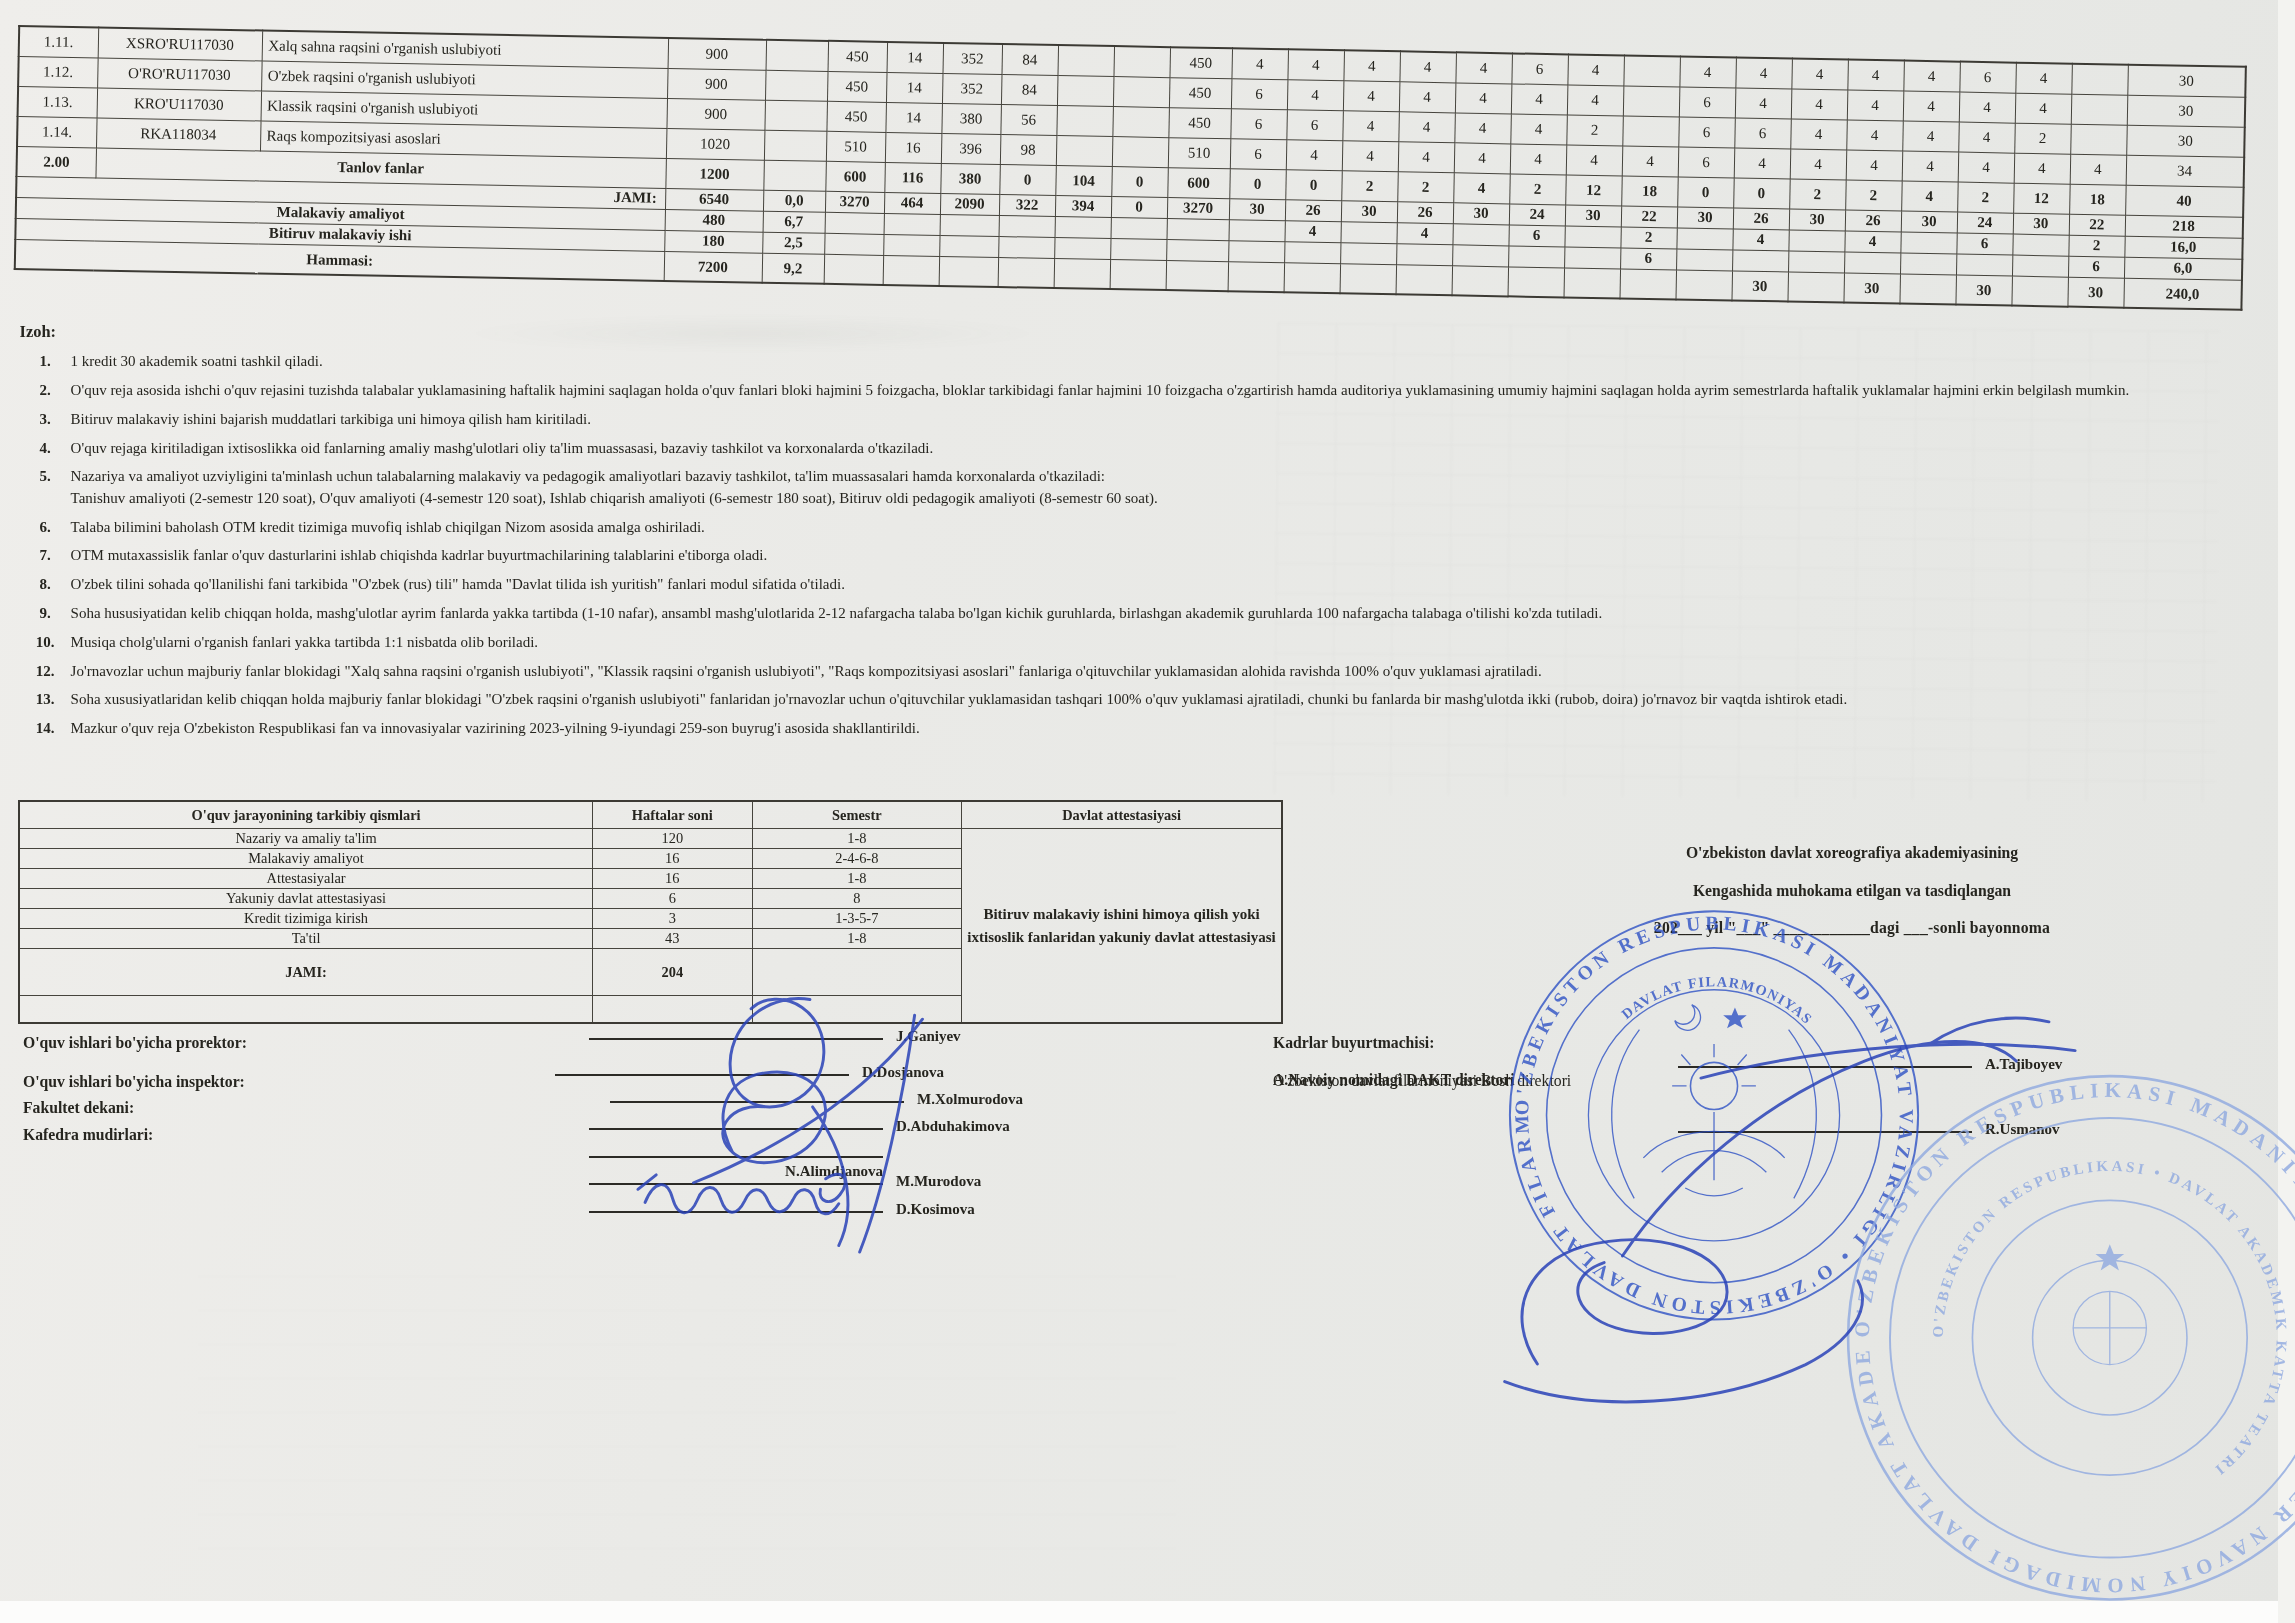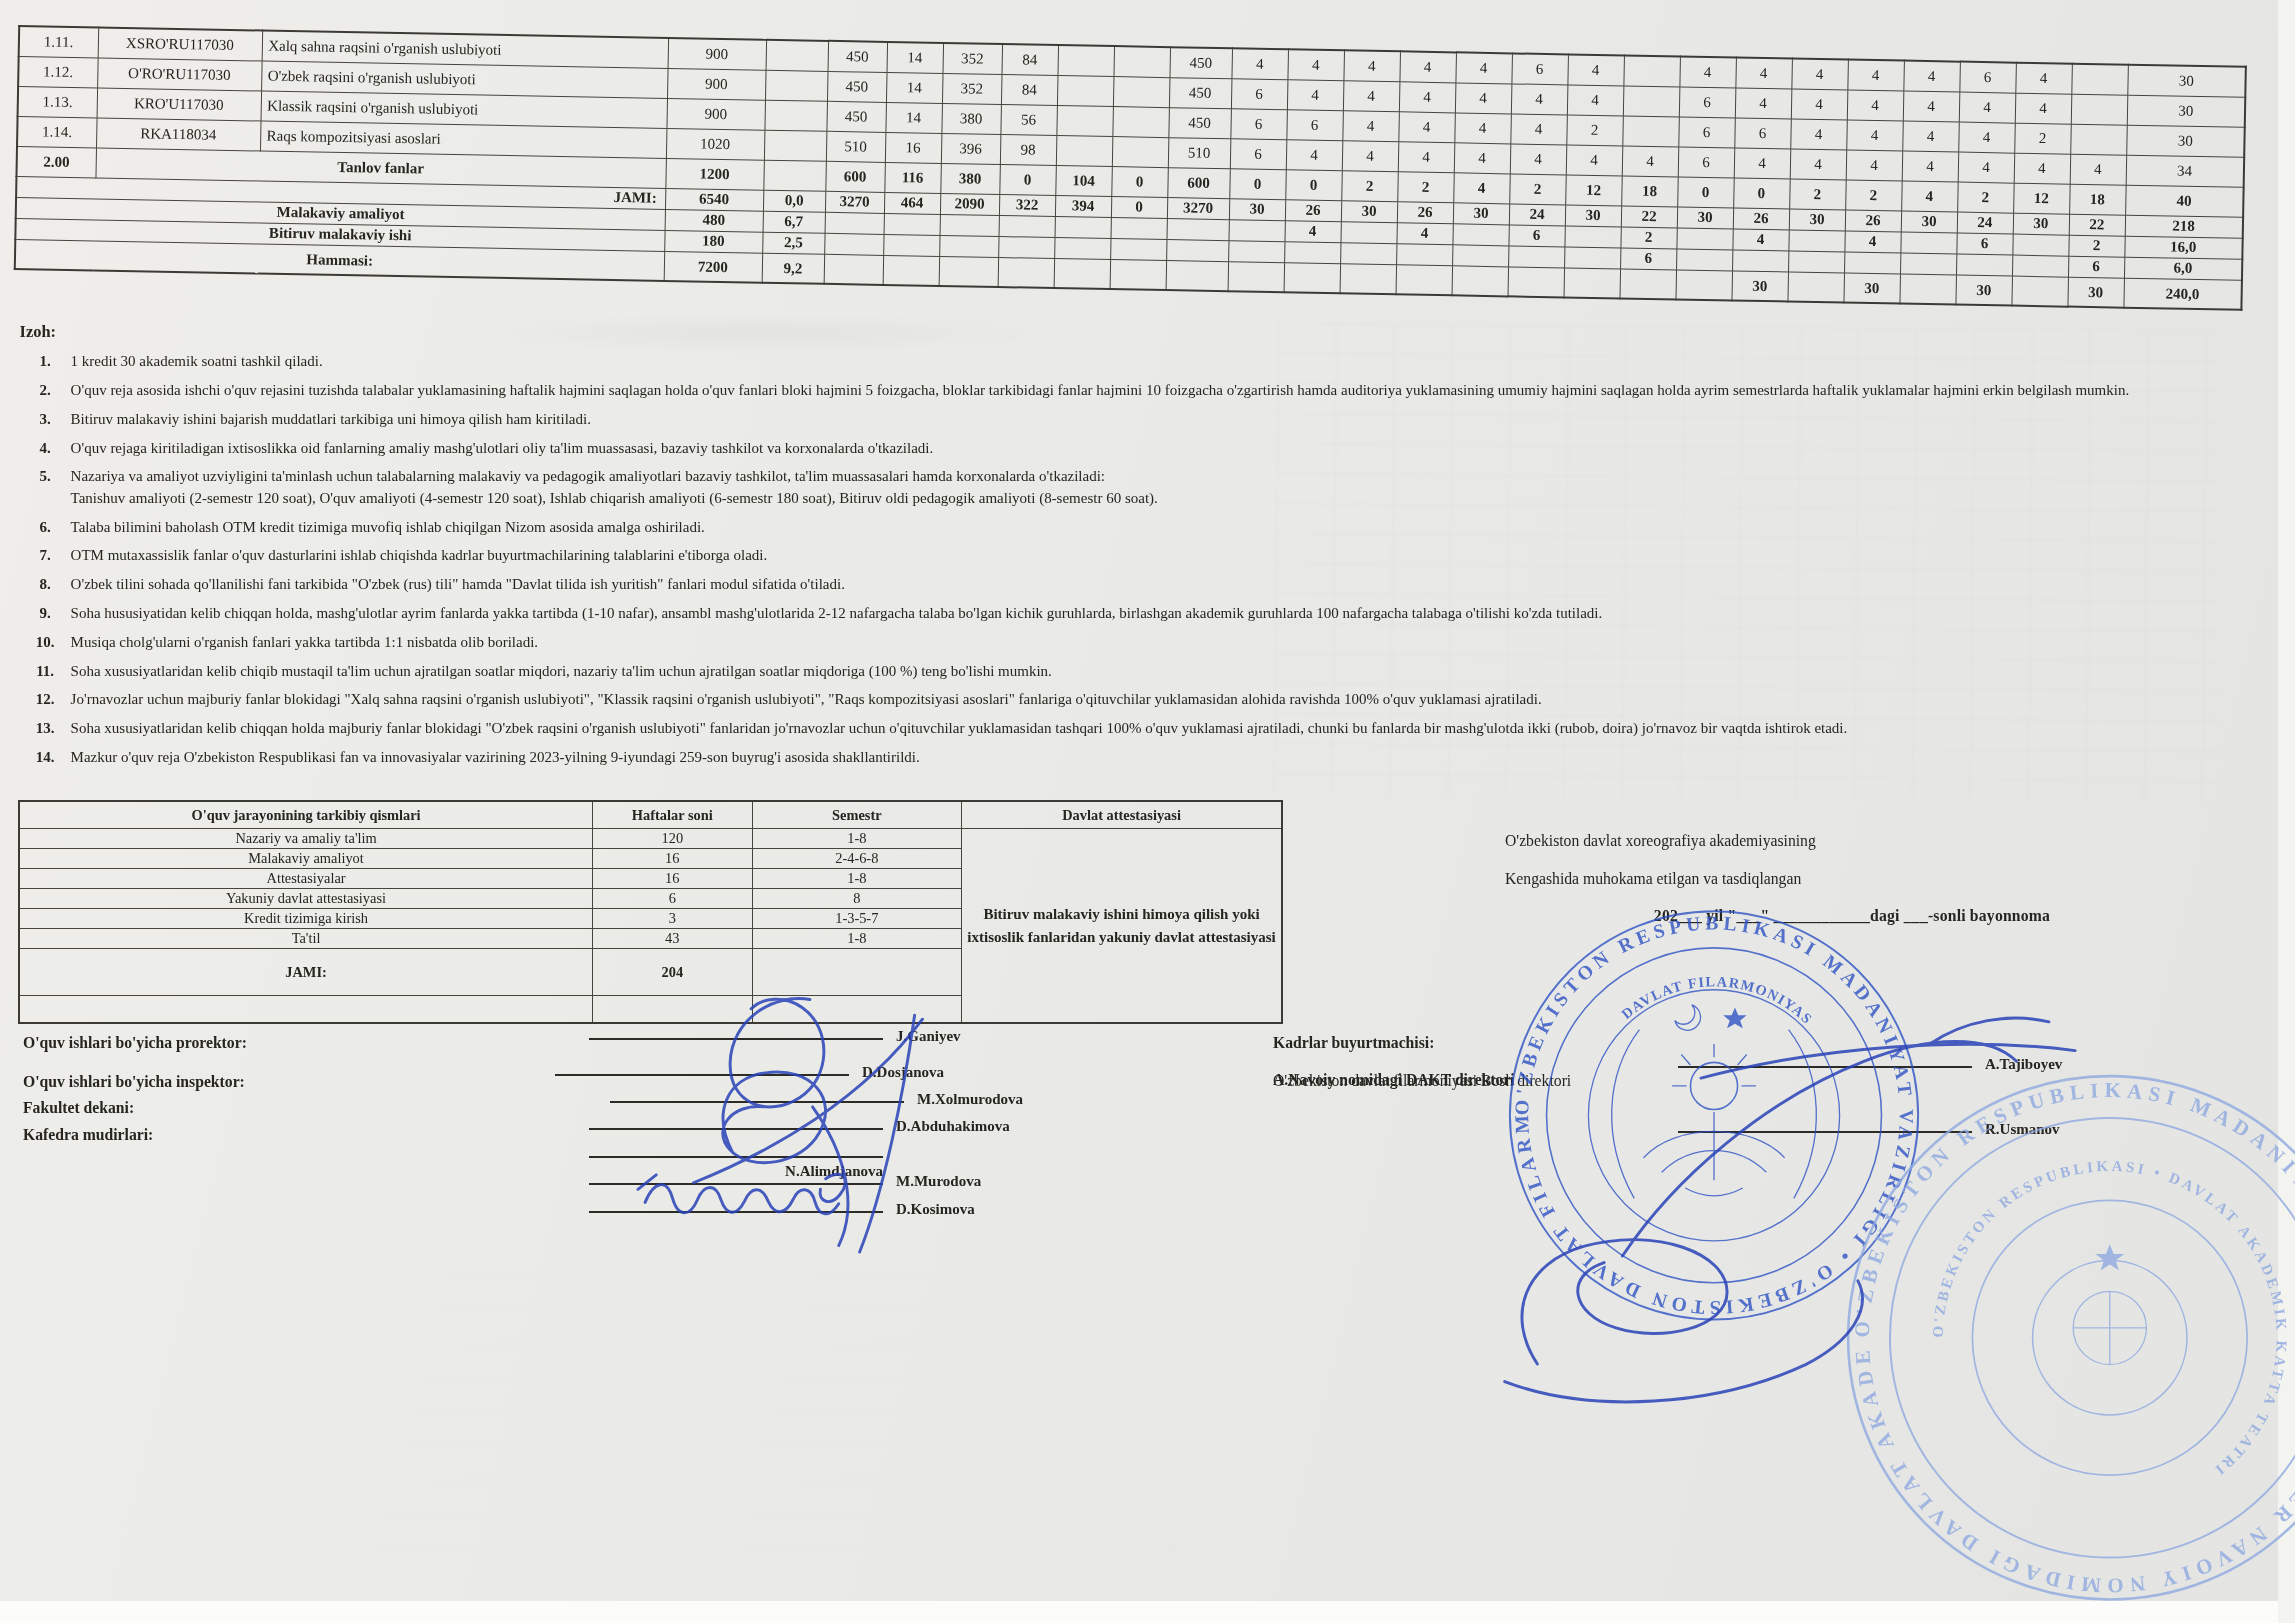--- a/index.html
+++ b/index.html
@@ -40,21 +40,21 @@
     font-size:14.4px;border:2px solid #3c3a34;}
   table.small th,table.small td{border:1.3px solid #46443d;text-align:center;vertical-align:middle;padding:0.7px 2.6px;line-height:1.2;}
   table.small th{font-weight:bold;height:25px;}
   table.small tr{height:20px;}
   table.small tr.tot{height:47px;}
   table.small tr.pad{height:27.5px;}
   table.small td.att{font-weight:bold;font-size:15px;line-height:1.55;padding:0 2px;}
   table.small td.b{font-weight:bold;}
   
   .approval{position:absolute;left:1505px;top:832px;width:694px;font-size:15.7px;}
-  .approval .a1,.approval .a2{font-weight:normal;margin-bottom:19.6px;}
+  .approval .a1,.approval .a2{text-align:center;font-weight:bold;margin-bottom:19.6px;margin-top:12px;}
   .approval .a3{text-align:center;font-weight:bold;letter-spacing:0.2px;}
   
   .siglabel{position:absolute;font-weight:bold;font-size:15.7px;white-space:nowrap;}
   .sigrow{position:absolute;display:flex;align-items:flex-end;white-space:nowrap;}
   .sigline{display:inline-block;width:294px;border-bottom:2px solid #2c2b26;height:19.6px;}
   .signame{font-weight:bold;font-size:15px;margin-left:13px;position:relative;top:5.9px;}
   .ink-svg{position:absolute;left:0;top:0;z-index:6;pointer-events:none;}
 </style>
 </head>
 <body>
@@ -407,24 +407,20 @@
           <span class="num">8.</span>
           <span class="txt">O'zbek tilini sohada qo'llanilishi fani tarkibida "O'zbek (rus) tili" hamda "Davlat tilida ish yuritish" fanlari modul sifatida o'tiladi.</span>
         </div>
         <div class="note">
           <span class="num">9.</span>
           <span class="txt">Soha hususiyatidan kelib chiqqan holda, mashg'ulotlar ayrim fanlarda yakka tartibda (1-10 nafar), ansambl mashg'ulotlarida 2-12 nafargacha talaba bo'lgan kichik guruhlarda, birlashgan akademik guruhlarda 100 nafargacha talabaga o'tilishi ko'zda tutiladi.</span>
         </div>
         <div class="note">
           <span class="num">10.</span>
           <span class="txt">Musiqa cholg'ularni o'rganish fanlari yakka tartibda 1:1 nisbatda olib boriladi.</span>
-        </div>
-        <div class="note">
-          <span class="num">11.</span>
-          <span class="txt">Soha xususiyatlaridan kelib chiqib mustaqil ta'lim uchun ajratilgan soatlar miqdori, nazariy ta'lim uchun ajratilgan soatlar miqdoriga (100 %) teng bo'lishi mumkin.</span>
         </div>
         <div class="note">
           <span class="num">12.</span>
           <span class="txt">Jo'rnavozlar uchun majburiy  fanlar blokidagi "Xalq sahna raqsini o'rganish uslubiyoti", "Klassik raqsini o'rganish uslubiyoti", "Raqs kompozitsiyasi asoslari" fanlariga o'qituvchilar yuklamasidan alohida ravishda 100% o'quv yuklamasi ajratiladi.</span>
         </div>
         <div class="note">
           <span class="num">13.</span>
           <span class="txt">Soha xususiyatlaridan kelib chiqqan holda majburiy fanlar blokidagi  "O'zbek raqsini o'rganish uslubiyoti"  fanlaridan jo'rnavozlar uchun o'qituvchilar yuklamasidan tashqari 100% o'quv yuklamasi ajratiladi, chunki bu fanlarda bir mashg'ulotda ikki (rubob, doira) jo'rnavoz bir vaqtda ishtirok etadi.</span>
         </div>
         <div class="note">

